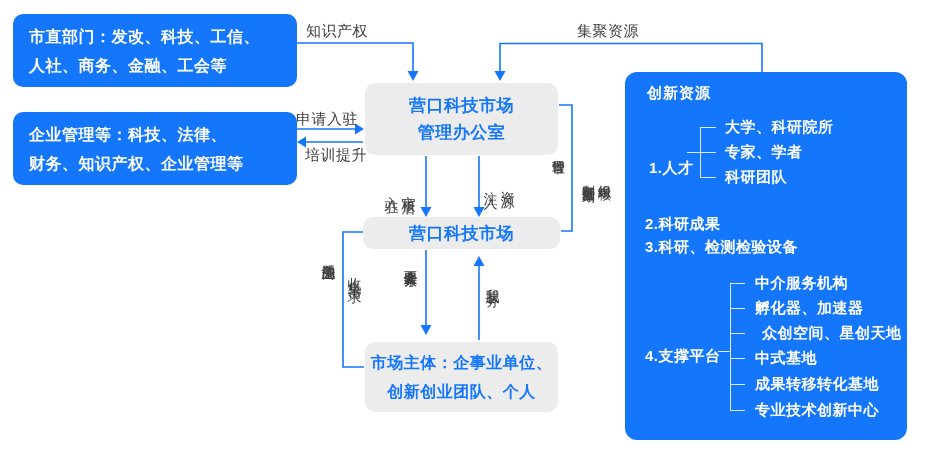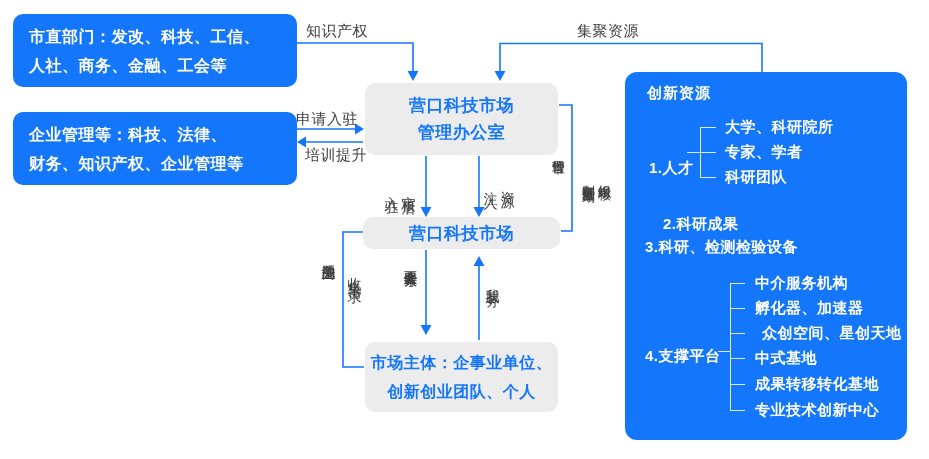--- a/index.html
+++ b/index.html
@@ -126,21 +126,21 @@
     <div class="item" style="left:24px;top:87px;">1.人才</div>
     <div class="hline" style="left:62px;top:80px;width:13px;"></div>
     <div class="vline" style="left:75px;top:55px;height:51px;"></div>
     <div class="hline" style="left:75px;top:55px;width:16px;"></div>
     <div class="hline" style="left:75px;top:80px;width:16px;"></div>
     <div class="hline" style="left:75px;top:105px;width:16px;"></div>
     <div class="item" style="left:100px;top:46px;">大学、科研院所</div>
     <div class="item" style="left:100px;top:71px;">专家、学者</div>
     <div class="item" style="left:100px;top:96px;">科研团队</div>
 
-    <div class="item" style="left:20px;top:143px;margin-left:18px;">2.科研成果</div>
+    <div class="item" style="left:20px;top:143px;">2.科研成果</div>
     <div class="item" style="left:20px;top:166px;">3.科研、检测检验设备</div>
 
     <div class="item" style="left:20px;top:275px;">4.支撑平台</div>
     <div class="hline" style="left:93px;top:279px;width:12px;"></div>
     <div class="vline" style="left:105px;top:211px;height:127px;"></div>
     <div class="hline" style="left:105px;top:211px;width:15px;"></div>
     <div class="hline" style="left:105px;top:236px;width:15px;"></div>
     <div class="hline" style="left:105px;top:261px;width:15px;"></div>
     <div class="hline" style="left:105px;top:286px;width:15px;"></div>
     <div class="hline" style="left:105px;top:312px;width:15px;"></div>

